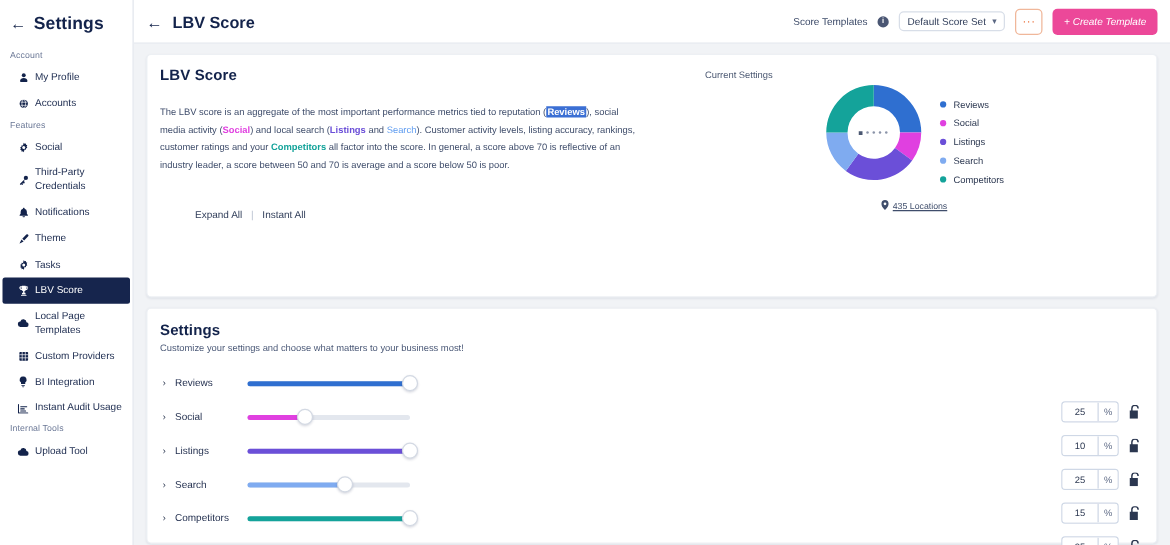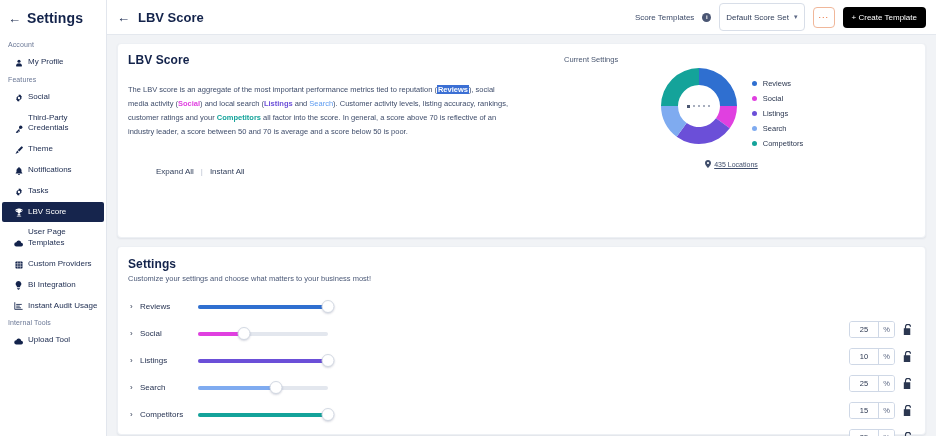--- a/index.html
+++ b/index.html
@@ -33,21 +33,21 @@
   .sb-title {
     font-size: 14px; font-weight: bold; color: #13234b;
     letter-spacing: .1px;
   }
   .sb-group {
     font-size: 7px; color: #6b7896;
     padding: 3px 0 4px 8px;
     letter-spacing: .1px;
   }
   .sb-item {
-    display: flex; align-items: flex-end; gap: 5px;
+    display: flex; align-items: center; gap: 5px;
     padding: 5px 6px 5px 12px;
     font-size: 8px; color: #1b2a4e;
     cursor: pointer; line-height: 1.35;
     border-radius: 3px;
     margin: 0 2px;
   }
   .sb-item.active {
     background: #16254d; color: #ffffff;
     border-radius: 2px;
   }
@@ -82,38 +82,39 @@
   .tb-info {
     width: 9px; height: 9px; border-radius: 50%;
     background: #4a5673; color: #fff;
     font-size: 6px; display: inline-flex;
     align-items: center; justify-content: center;
     font-weight: bold; cursor: pointer;
   }
   .tb-select {
     display: flex; align-items: center; gap: 5px;
     border: 1px solid #d8dee8; border-radius: 4px;
-    background: #fff; height: 28px; padding: 0 6px;
+    background: #fff; height: 16px; padding: 0 6px;
     font-size: 8px; color: #33405c; cursor: pointer;
   }
   .tb-select .caret { font-size: 7px; color: #5b6783; }
   .tb-dots {
     width: 22px; height: 21px;
     border: 1px solid #f0b79a; border-radius: 4px;
     background: #fff; color: #e8642a;
     display: flex; align-items: center; justify-content: center;
     font-size: 9px; cursor: pointer; letter-spacing: .5px;
   }
   .tb-create {
-    height: 21px; background: #000000; color: #fff;
+    height: 21px; background: #ec4899; color: #fff;
     border: none; border-radius: 4px;
     font-size: 8px; padding: 0 9px;
     display: flex; align-items: center; gap: 3px;
     cursor: pointer; font-family: inherit;
     white-space: nowrap;
+    font-style: italic;
   }
 
   .content { flex: 1 1 auto; overflow: hidden; padding: 8px 10px 0 10px; }
 
   .card {
     background: #ffffff;
     border-radius: 4px;
     box-shadow: 0 1px 2px rgba(20,35,75,.07);
     border: 1px solid #edf0f4;
   }
@@ -248,20 +249,30 @@
         <div class="sb-group">Account</div>
         <div class="sb-item">
           <span class="sb-ico">
             <svg width="8" height="8" viewBox="0 0 16 16" fill="currentColor">
               <circle cx="8" cy="4.4" r="3.1"></circle>
               <path d="M8 8.6c-3.2 0-5.6 1.8-5.6 3.9V15h11.2v-2.5c0-2.1-2.4-3.9-5.6-3.9z"></path>
             </svg>
           </span>
           <span class="sb-label">My Profile</span>
         </div>
+        <div class="sb-item">
+          <span class="sb-ico">
+            <svg width="8" height="8" viewBox="0 0 16 16" fill="none" stroke="currentColor" stroke-width="1.6">
+              <circle cx="8" cy="8" r="6.6" fill="currentColor" stroke="none"></circle>
+              <path d="M3 5.5h10M3 10.5h10" stroke="#fff" stroke-width="1.1"></path>
+              <ellipse cx="8" cy="8" rx="3" ry="6.6" stroke="#fff" stroke-width="1.1"></ellipse>
+            </svg>
+          </span>
+          <span class="sb-label">Accounts</span>
+        </div>
         <div class="sb-group">Features</div>
         <div class="sb-item">
           <span class="sb-ico">
             <svg width="8" height="8" viewBox="0 0 16 16" fill="currentColor">
               <path d="M8 0l1.2 1.9 2.2-.5.3 2.2 2 .9-1.1 2 1.1 2-2 .9-.3 2.2-2.2-.5L8 16l-1.2-1.9-2.2.5-.3-2.2-2-.9 1.1-2-1.1-2 2-.9.3-2.2 2.2.5z"></path>
               <circle cx="8" cy="8" r="2.4" fill="#fff"></circle>
             </svg>
           </span>
           <span class="sb-label">Social</span>
         </div>
@@ -270,32 +281,32 @@
             <svg width="8" height="8" viewBox="0 0 16 16" fill="currentColor">
               <circle cx="11.4" cy="4.6" r="3.4"></circle>
               <path d="M9 7L1.6 14.4l1.8 1.8 1.3-1.3 1 1 1.3-1.3-1-1 1-1 1.2 1.2 1.4-1.4L8.4 9.2 10.8 6.8z"></path>
             </svg>
           </span>
           <span class="sb-label">Third-Party Credentials</span>
         </div>
         <div class="sb-item">
           <span class="sb-ico">
             <svg width="8" height="8" viewBox="0 0 16 16" fill="currentColor">
+              <path d="M8 0a1.3 1.3 0 00-1.3 1.3v.5A5 5 0 003 6.6v3.3L1.4 12v1h13.2v-1L13 9.9V6.6a5 5 0 00-3.7-4.8v-.5A1.3 1.3 0 008 0zM8 16a2 2 0 002-2H6a2 2 0 002 2z"></path>
+            </svg>
+          </span>
+          <span class="sb-label">Notifications</span>
+        </div>
+        <div class="sb-item">
+          <span class="sb-ico">
+            <svg width="8" height="8" viewBox="0 0 16 16" fill="currentColor">
               <path d="M14.7 1.3a1.8 1.8 0 00-2.6 0L5.6 7.8l3 3 6.1-6.5a1.8 1.8 0 000-3zM4.4 9.2L1 15.9l6.7-3.4z"></path>
             </svg>
           </span>
           <span class="sb-label">Theme</span>
-        </div>
-        <div class="sb-item">
-          <span class="sb-ico">
-            <svg width="8" height="8" viewBox="0 0 16 16" fill="currentColor">
-              <path d="M8 0a1.3 1.3 0 00-1.3 1.3v.5A5 5 0 003 6.6v3.3L1.4 12v1h13.2v-1L13 9.9V6.6a5 5 0 00-3.7-4.8v-.5A1.3 1.3 0 008 0zM8 16a2 2 0 002-2H6a2 2 0 002 2z"></path>
-            </svg>
-          </span>
-          <span class="sb-label">Notifications</span>
         </div>
         <div class="sb-item">
           <span class="sb-ico">
             <svg width="8" height="8" viewBox="0 0 16 16" fill="currentColor">
               <path d="M8 0l1.2 1.9 2.2-.5.3 2.2 2 .9-1.1 2 1.1 2-2 .9-.3 2.2-2.2-.5L8 16l-1.2-1.9-2.2.5-.3-2.2-2-.9 1.1-2-1.1-2 2-.9.3-2.2 2.2.5z"></path>
               <circle cx="8" cy="8" r="2.4" fill="#fff"></circle>
             </svg>
           </span>
           <span class="sb-label">Tasks</span>
         </div>
@@ -306,21 +317,21 @@
             </svg>
           </span>
           <span class="sb-label">LBV Score</span>
         </div>
         <div class="sb-item">
           <span class="sb-ico">
             <svg width="9" height="7" viewBox="0 0 18 12" fill="currentColor">
               <path d="M14.4 4.6A5 5 0 004.6 3.4 3.9 3.9 0 005 12h9.1a3.7 3.7 0 00.3-7.4z"></path>
             </svg>
           </span>
-          <span class="sb-label">User Page Templates</span>
+          <span class="sb-label">Local Page Templates</span>
         </div>
         <div class="sb-item">
           <span class="sb-ico">
             <svg width="8" height="8" viewBox="0 0 16 16" fill="currentColor">
               <rect x="1" y="1" width="14" height="14" rx="1.4"></rect>
               <path d="M1 5.5h14M1 10.5h14M5.5 1v14M10.5 1v14" stroke="#fff" stroke-width="1.1"></path>
             </svg>
           </span>
           <span class="sb-label">Custom Providers</span>
         </div>

